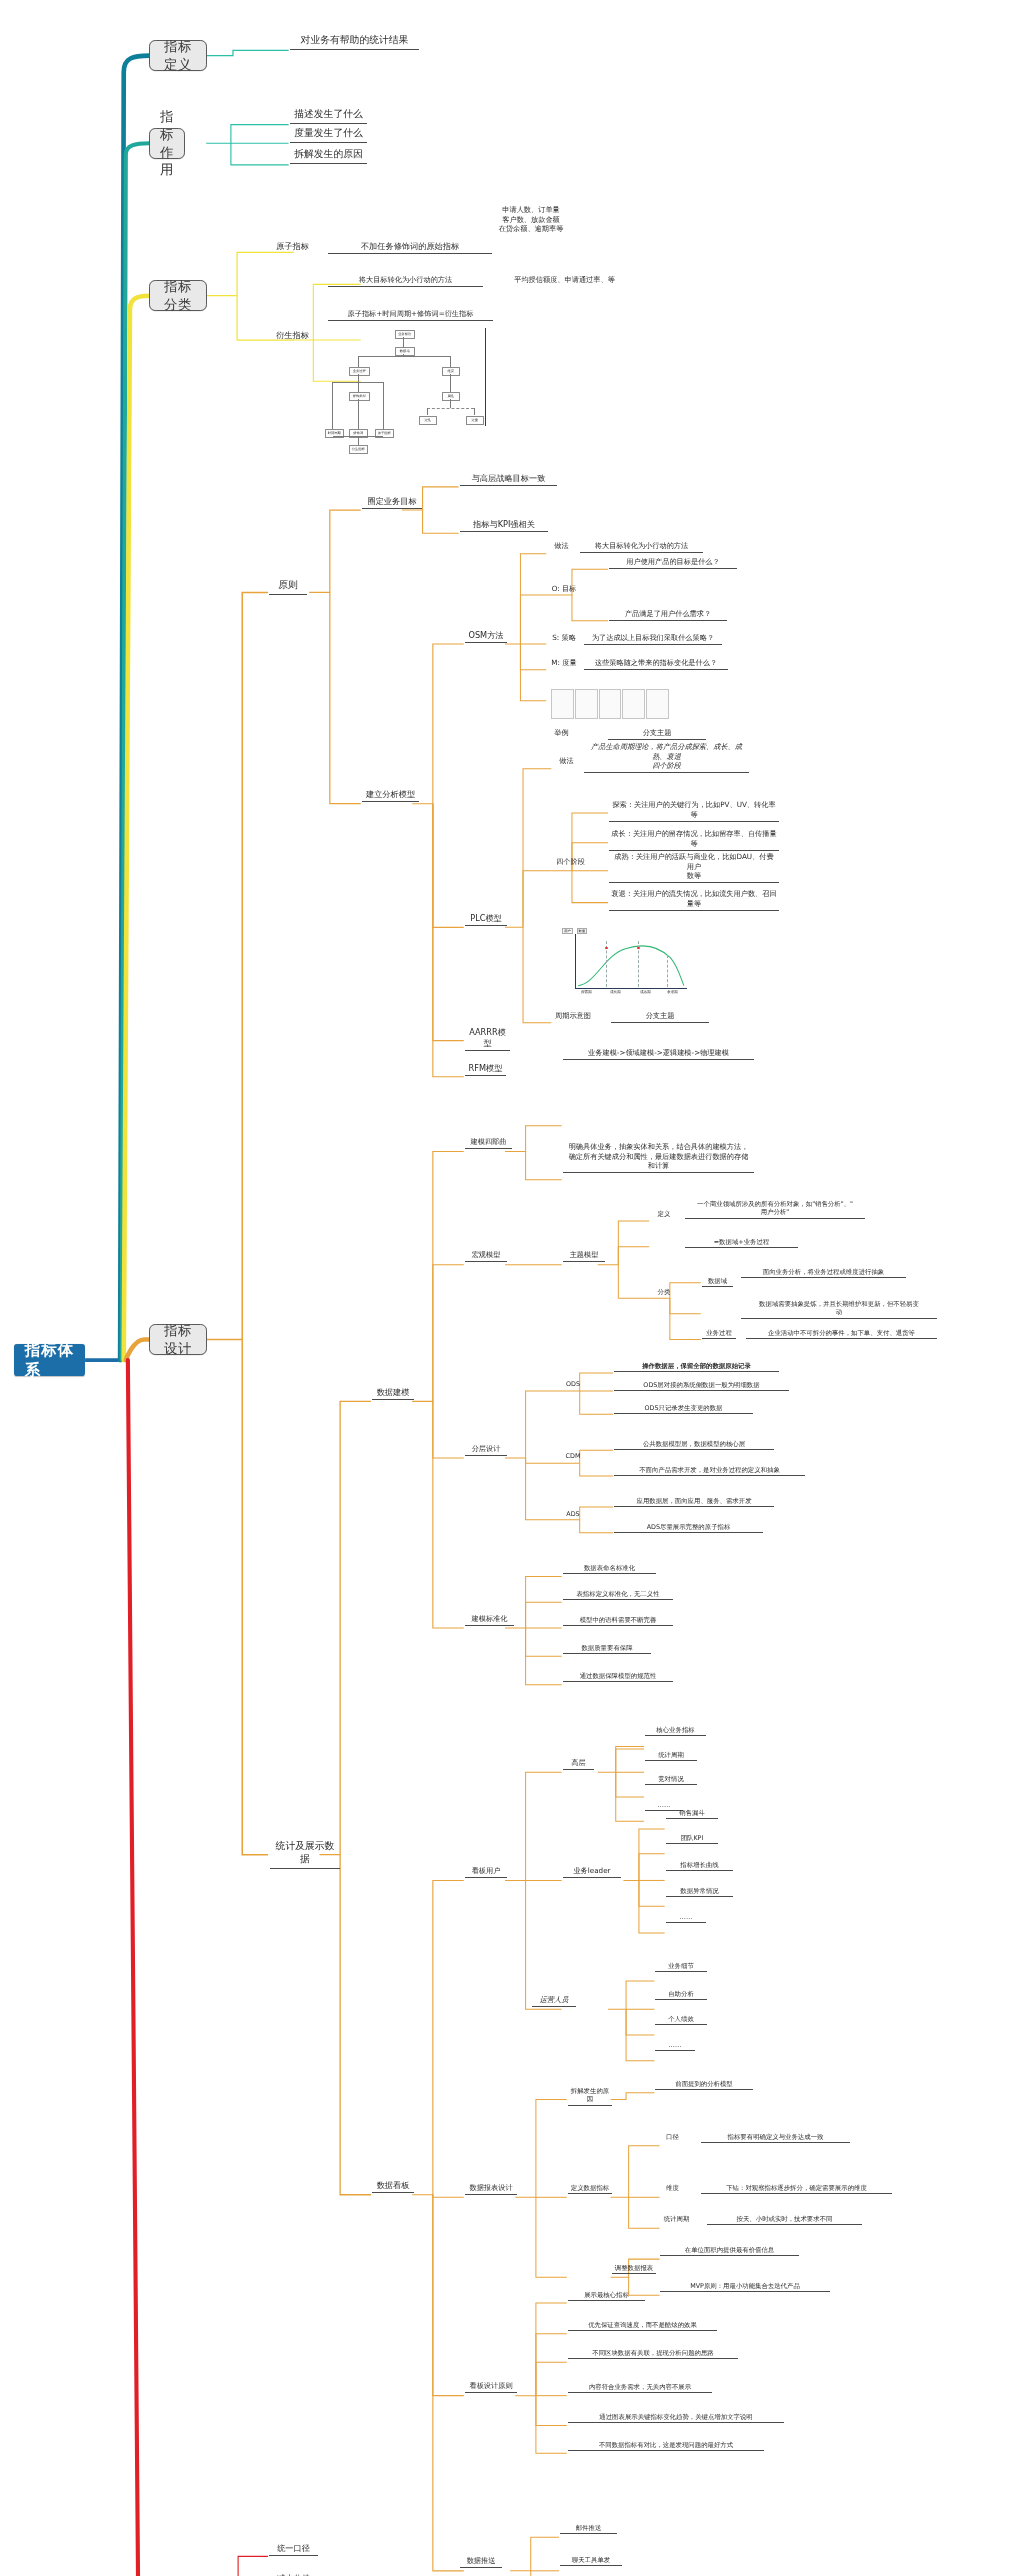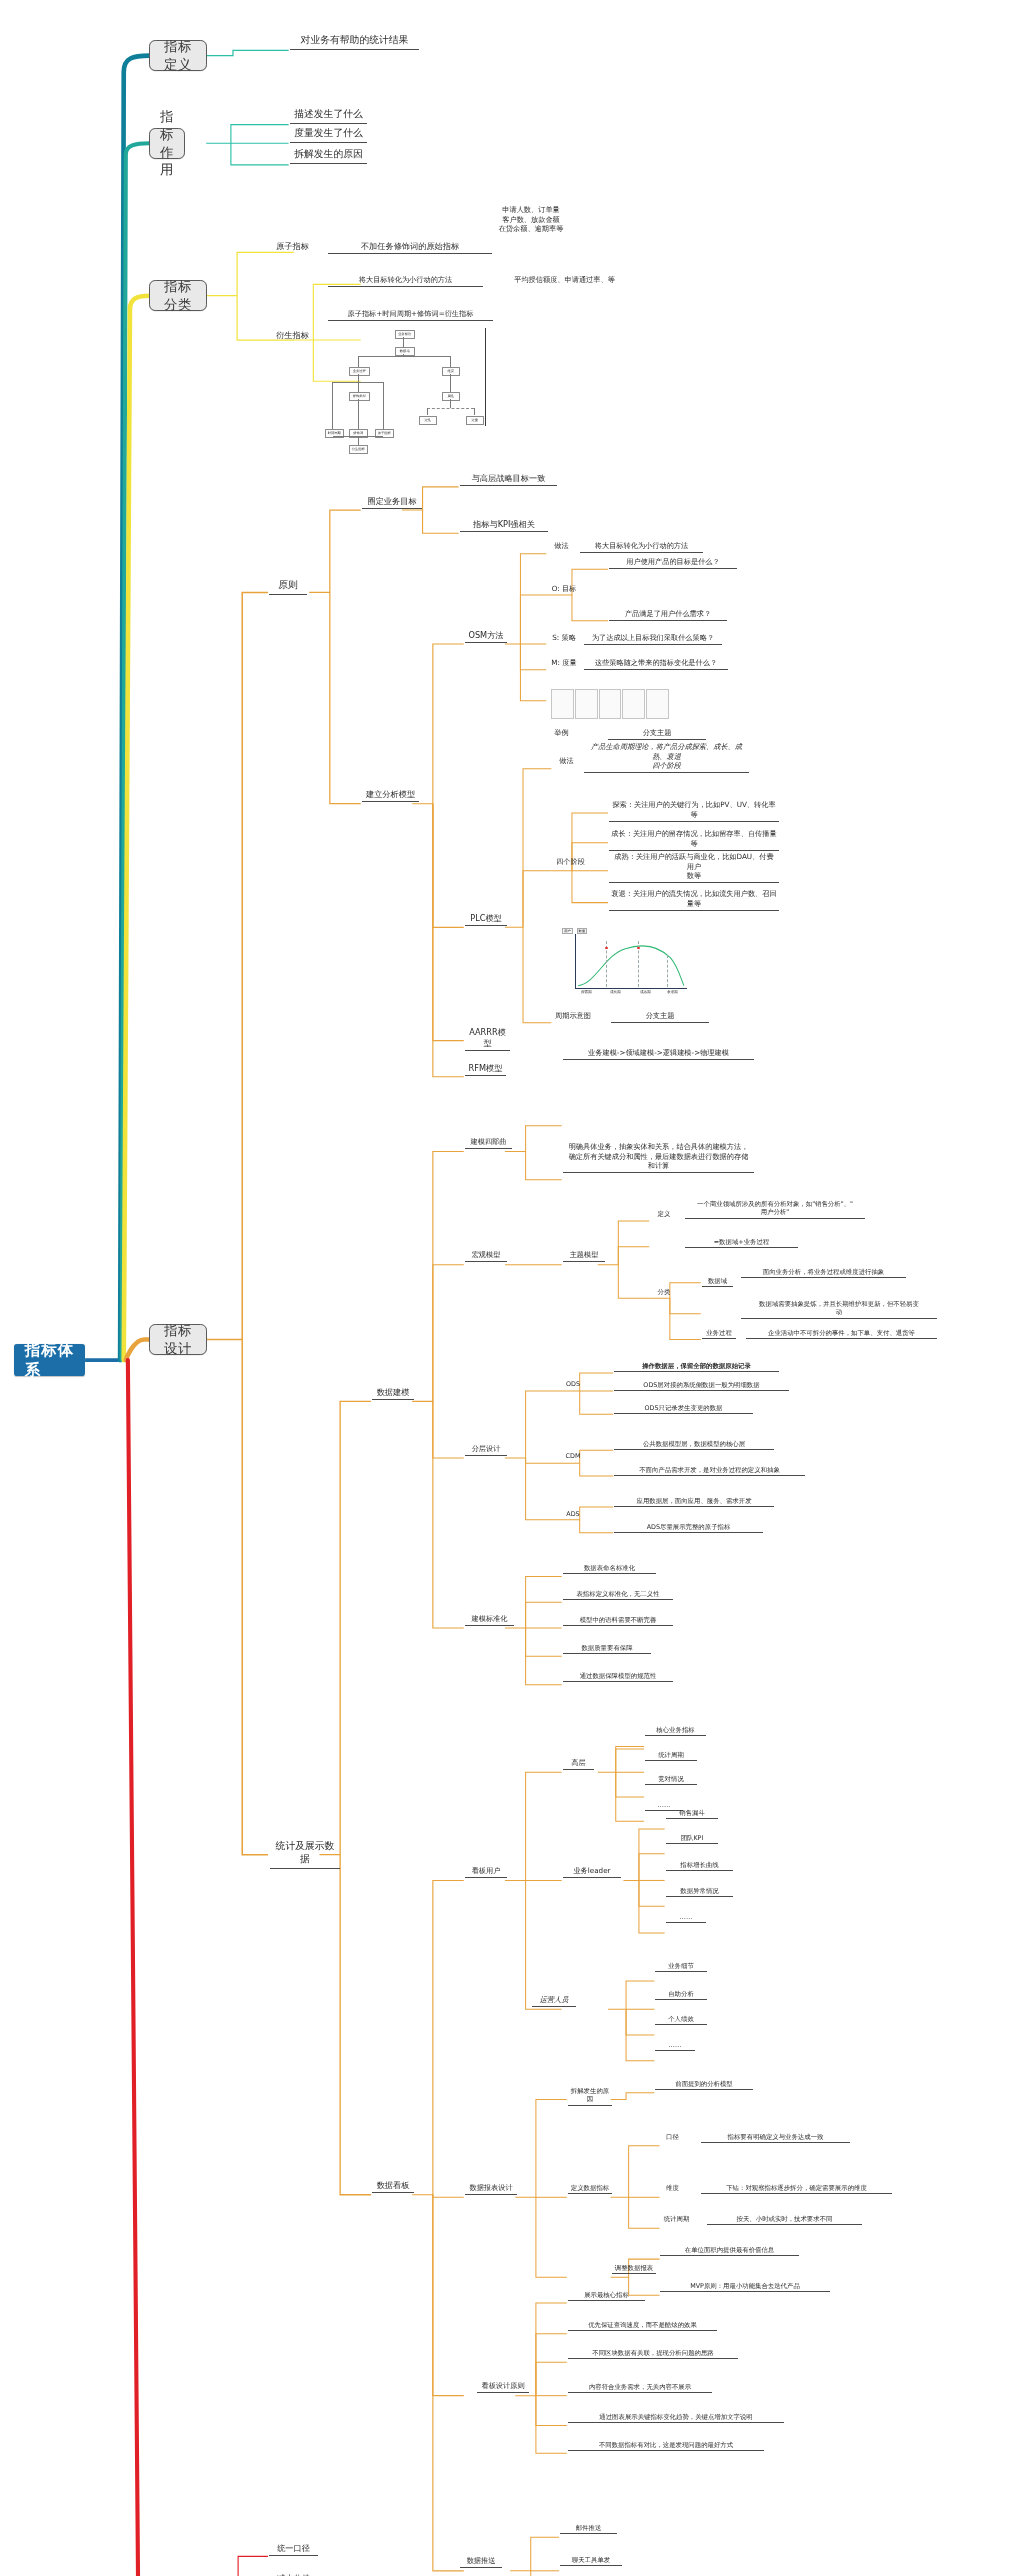--- a/index.html
+++ b/index.html
@@ -614,21 +614,21 @@
   <div class="node lvl5 under-thin" style="left:568px;top:2264px;width:44px;margin-left:44px;">
     <span class="txt">调整数据报表</span>
   </div>
   <div class="node lvl5 under-thin" style="left:660px;top:2246px;width:139px;">
     <span class="txt">在单位面积内提供最有价值信息</span>
   </div>
   <div class="node lvl5 under-thin" style="left:660px;top:2282px;width:170px;">
     <span class="txt">MVP原则：用最小功能集合去迭代产品</span>
   </div>
 
-  <div class="node lvl4 under-thin" style="left:465px;top:2381px;width:52px;margin-left:12px;">
+  <div class="node lvl4 under-thin" style="left:465px;top:2381px;width:52px;">
     <span class="txt">看板设计原则</span>
   </div>
   <div class="node lvl5 under-thin" style="left:568px;top:2291px;width:77px;">
     <span class="txt">展示最核心指标</span>
   </div>
   <div class="node lvl5 under-thin" style="left:568px;top:2321px;width:149px;">
     <span class="txt">优先保证查询速度，而不是酷炫的效果</span>
   </div>
   <div class="node lvl5 under-thin" style="left:568px;top:2349px;width:170px;">
     <span class="txt">不同区块数据有关联，提现分析问题的思路</span>

